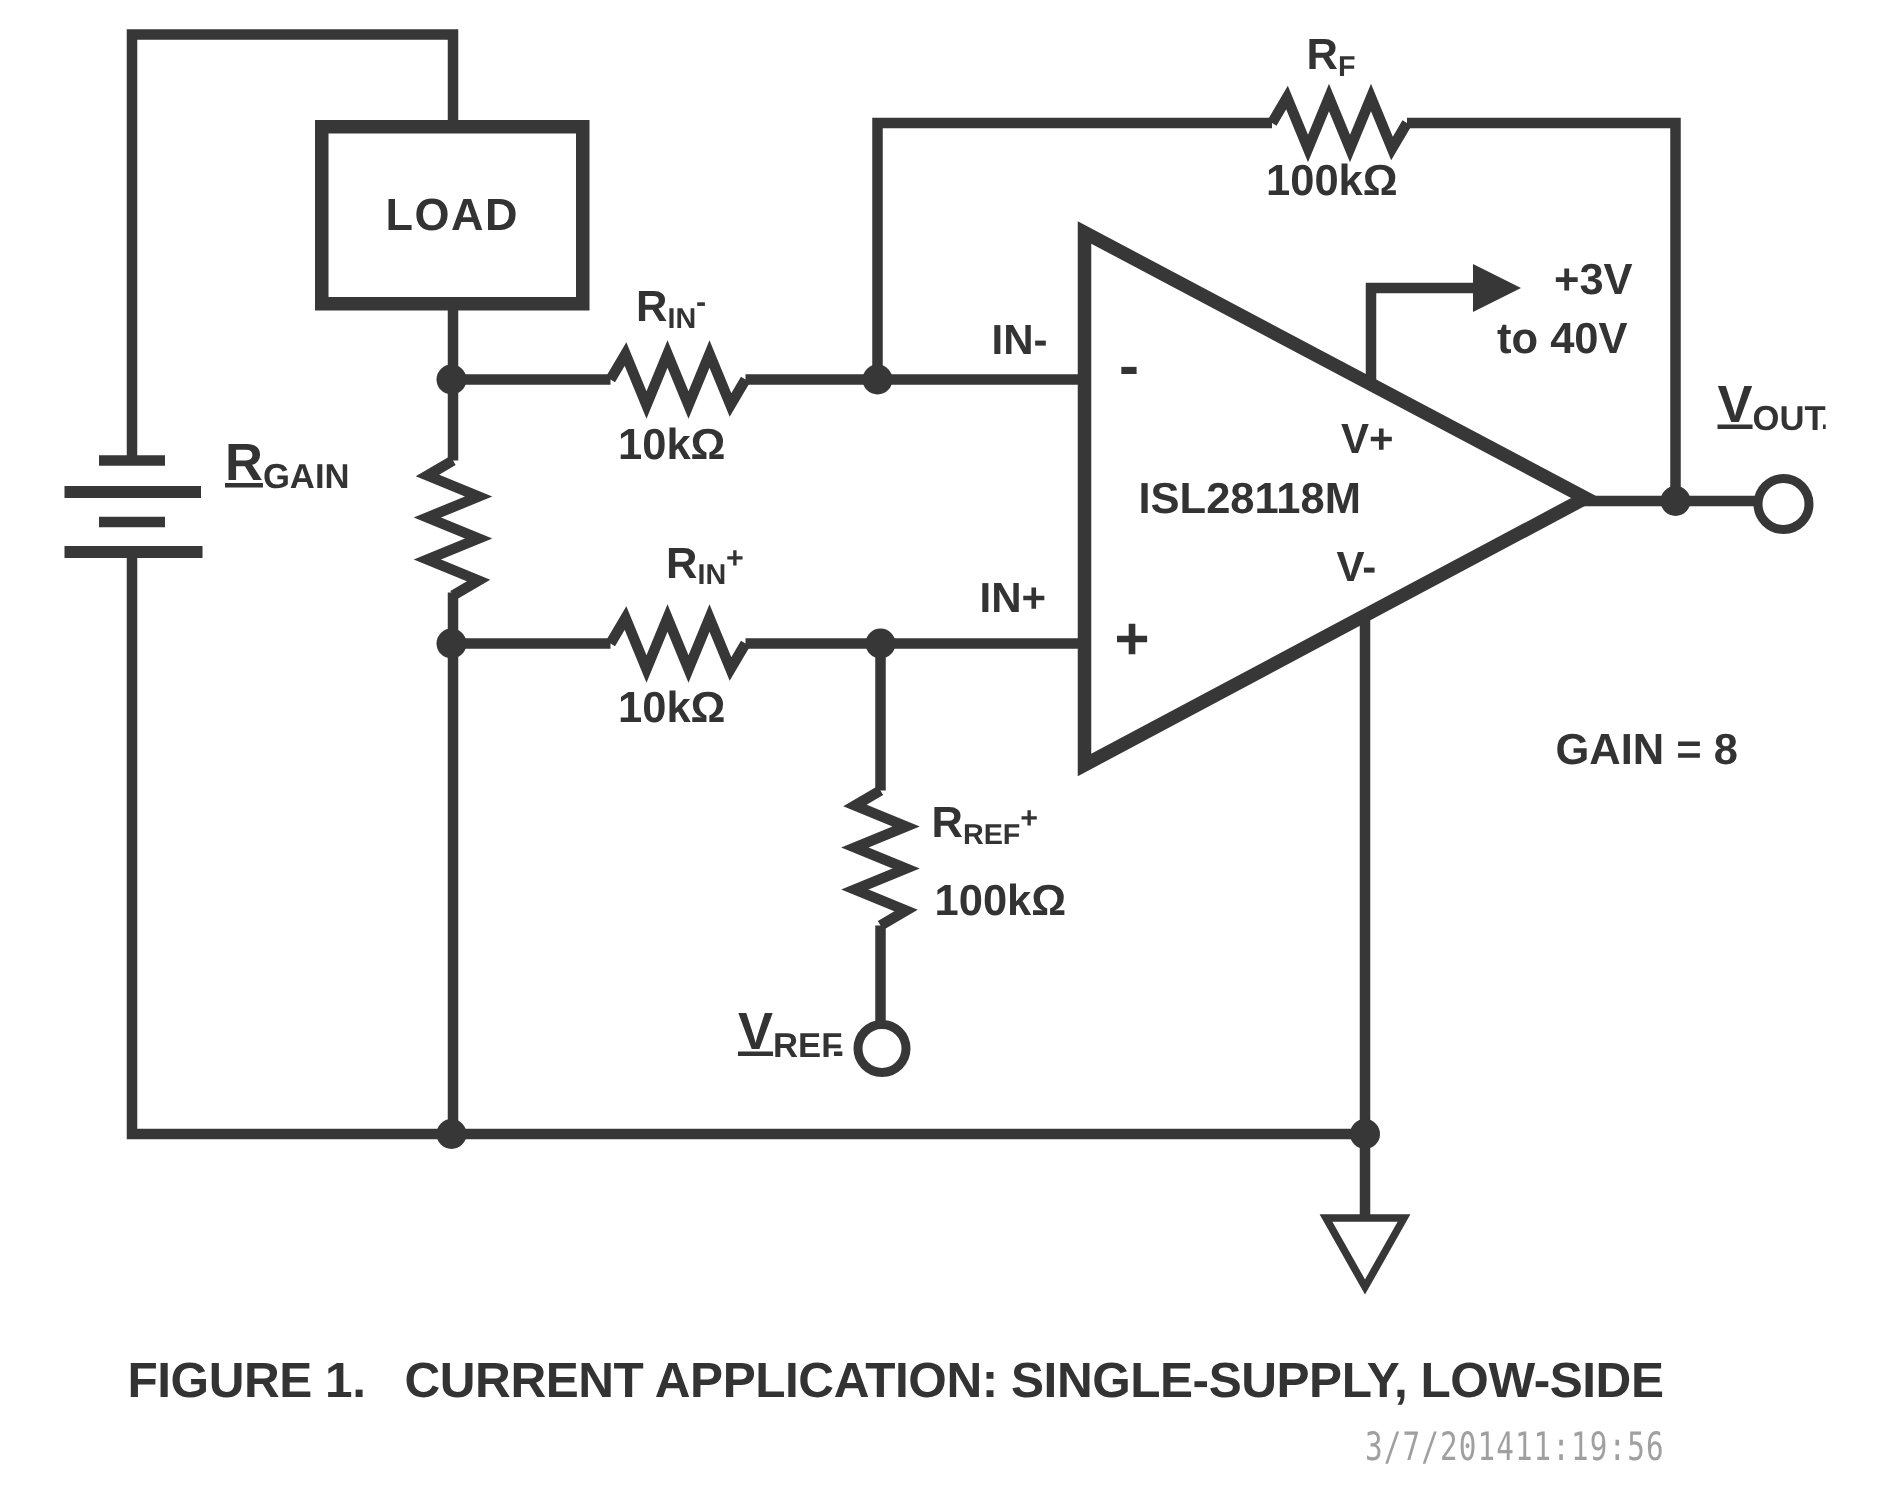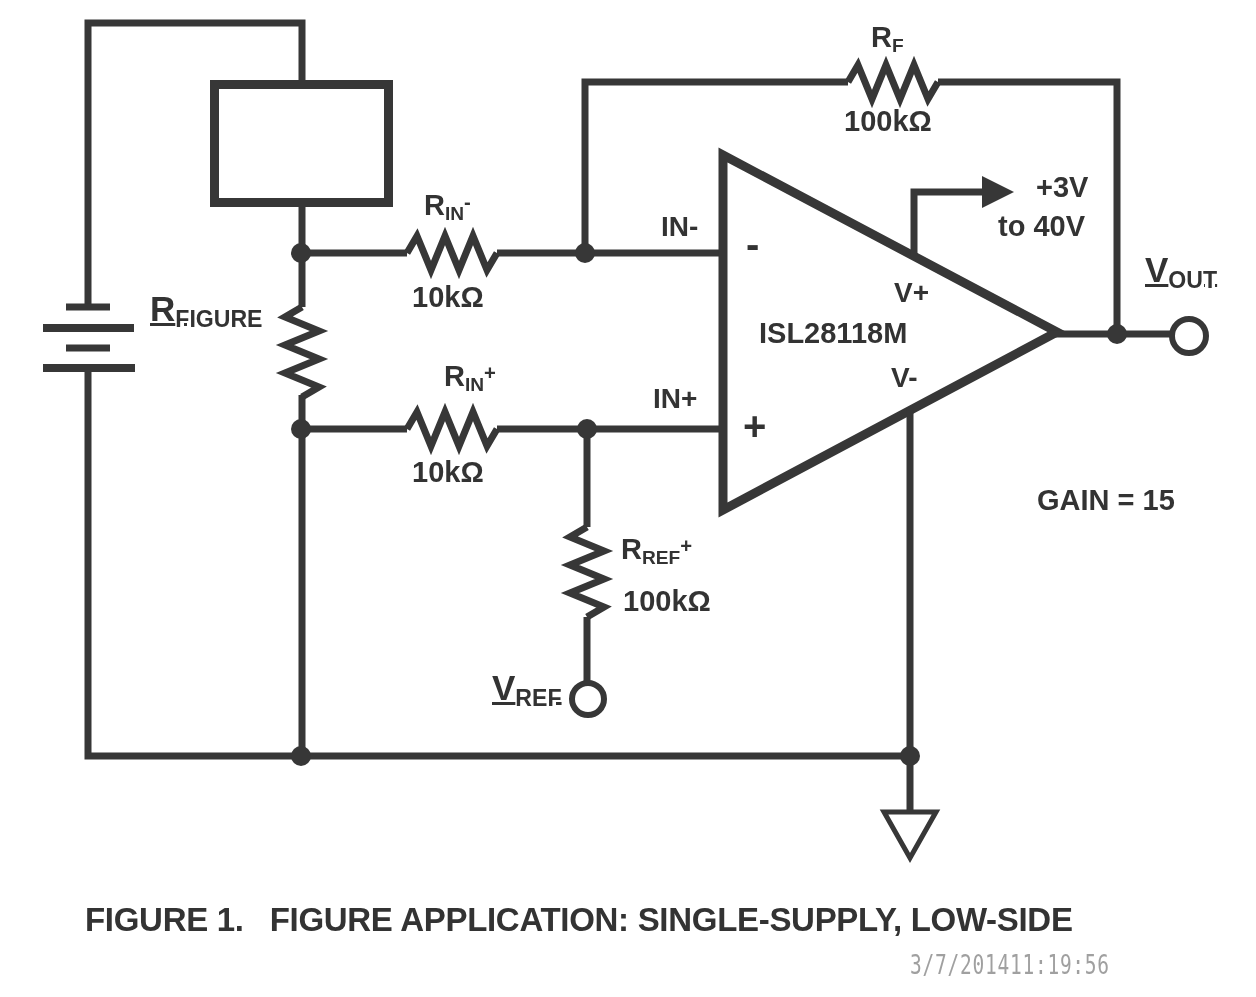--- a/index.html
+++ b/index.html
@@ -93,22 +93,23 @@
       <circle cx="301" cy="253" r="10"></circle>
       <circle cx="585" cy="253" r="10"></circle>
       <circle cx="301" cy="429" r="10"></circle>
       <circle cx="587" cy="429" r="10"></circle>
       <circle cx="301" cy="756" r="10"></circle>
       <circle cx="910" cy="756" r="10"></circle>
       <circle cx="1117" cy="334" r="10"></circle>
     </g>
   </svg>
 
+  <div class="load-text">LOAD</div>
 
-  <div class="lbl f31" style="left:150px; top:291px;"><span>R</span><span class="sub">FIGURE</span></div>
+  <div class="lbl f31" style="left:150px; top:291px;"><span>R</span><span class="sub">GAIN</span></div>
 
   <div class="lbl f29" style="left:424px; top:191px;"><span>R</span><span class="sub">IN</span><span class="sup">-</span></div>
   <div class="lbl f29" style="left:412px; top:283px;">10kΩ</div>
 
   <div class="lbl f29" style="left:444px; top:362px;"><span>R</span><span class="sub">IN</span><span class="sup">+</span></div>
   <div class="lbl f29" style="left:412px; top:458px;">10kΩ</div>
 
   <div class="lbl f29" style="left:871px; top:23px;"><span>R</span><span class="sub">F</span></div>
   <div class="lbl f29" style="left:844px; top:107px;">100kΩ</div>
 
@@ -123,19 +124,19 @@
   <div class="lbl sign" style="left:743px; top:406px;">+</div>
   <div class="lbl f28" style="left:894px; top:279px;">V+</div>
   <div class="lbl f29" style="left:743px; top:319px;margin-left:16px;">ISL28118M</div>
   <div class="lbl f28" style="left:891px; top:364px;">V-</div>
 
   <div class="lbl f29" style="left:1036px; top:173px;">+3V</div>
   <div class="lbl f29" style="left:998px; top:212px;">to 40V</div>
 
   <div class="lbl f31" style="left:1145px; top:252px;"><span>V</span><span class="sub">OUT</span></div>
 
-  <div class="lbl f29" style="left:1037px; top:486px;">GAIN = 15</div>
+  <div class="lbl f29" style="left:1037px; top:486px;">GAIN = 8</div>
 
-  <div class="caption" style="left:85px; top:901px;"><span>FIGURE 1.</span><span class="gap"></span><span>FIGURE APPLICATION: SINGLE-SUPPLY, LOW-SIDE</span></div>
+  <div class="caption" style="left:85px; top:901px;"><span>FIGURE 1.</span><span class="gap"></span><span>CURRENT APPLICATION: SINGLE-SUPPLY, LOW-SIDE</span></div>
 
   <div class="watermark">3/7/201411:19:56</div>
 
 </div>
 
 </body></html>

